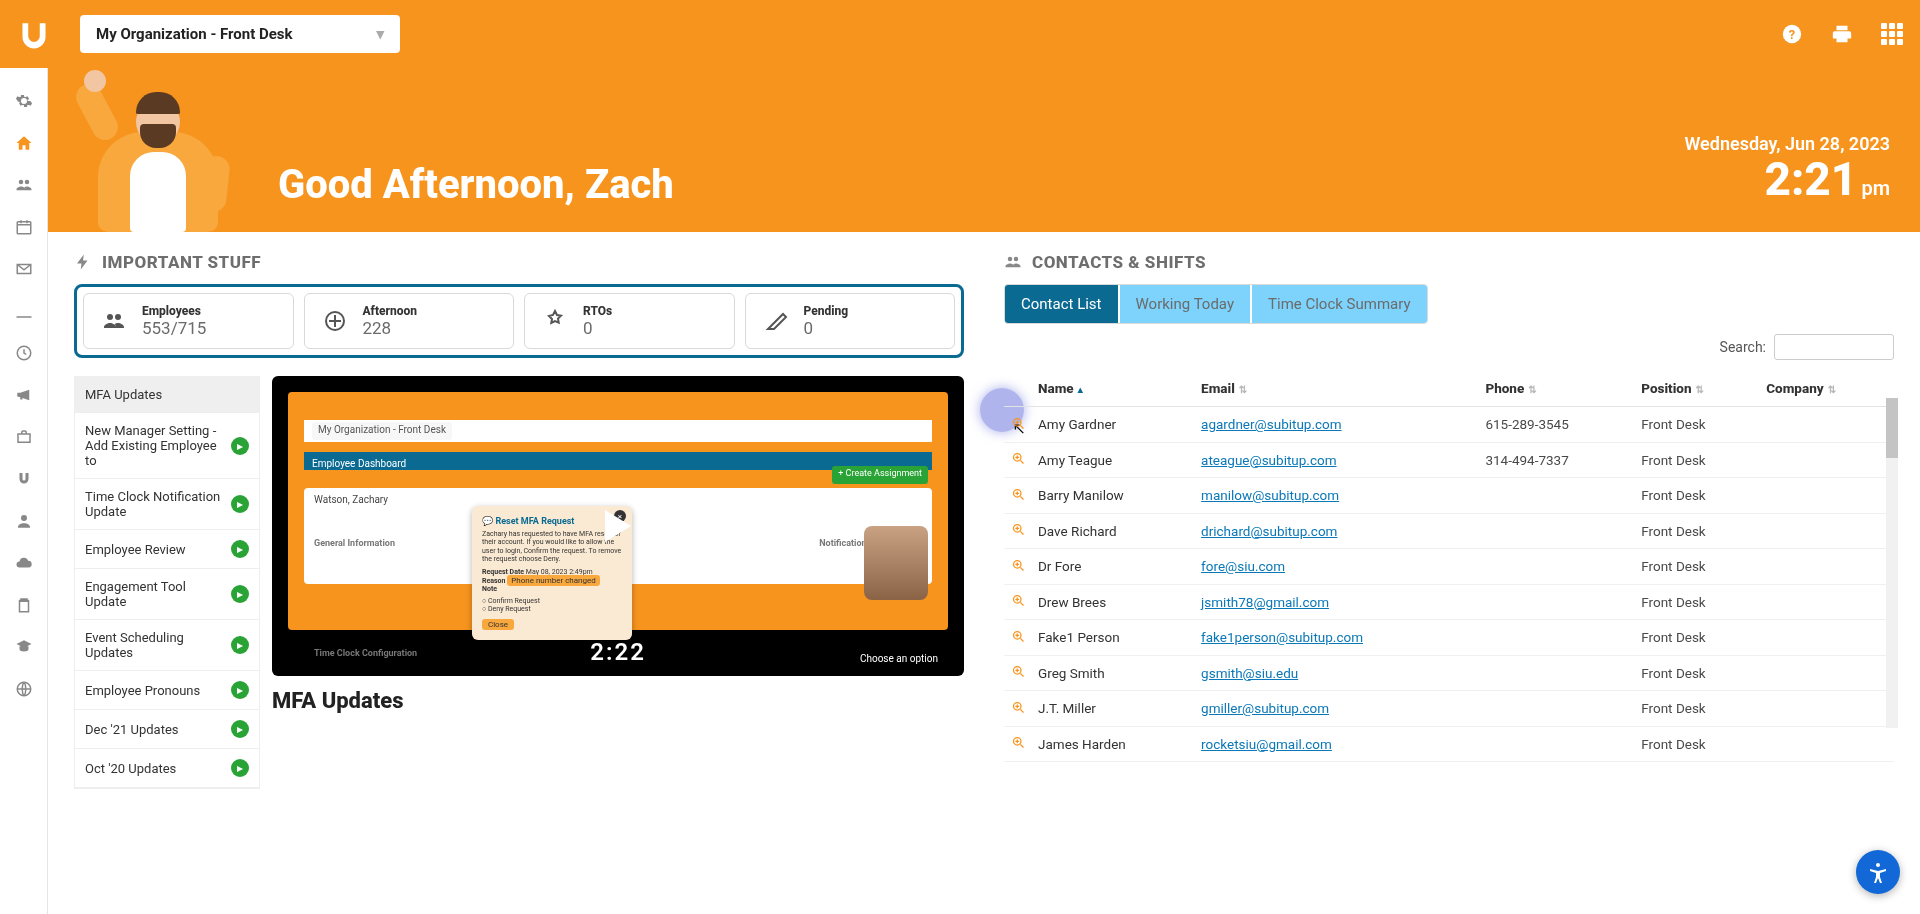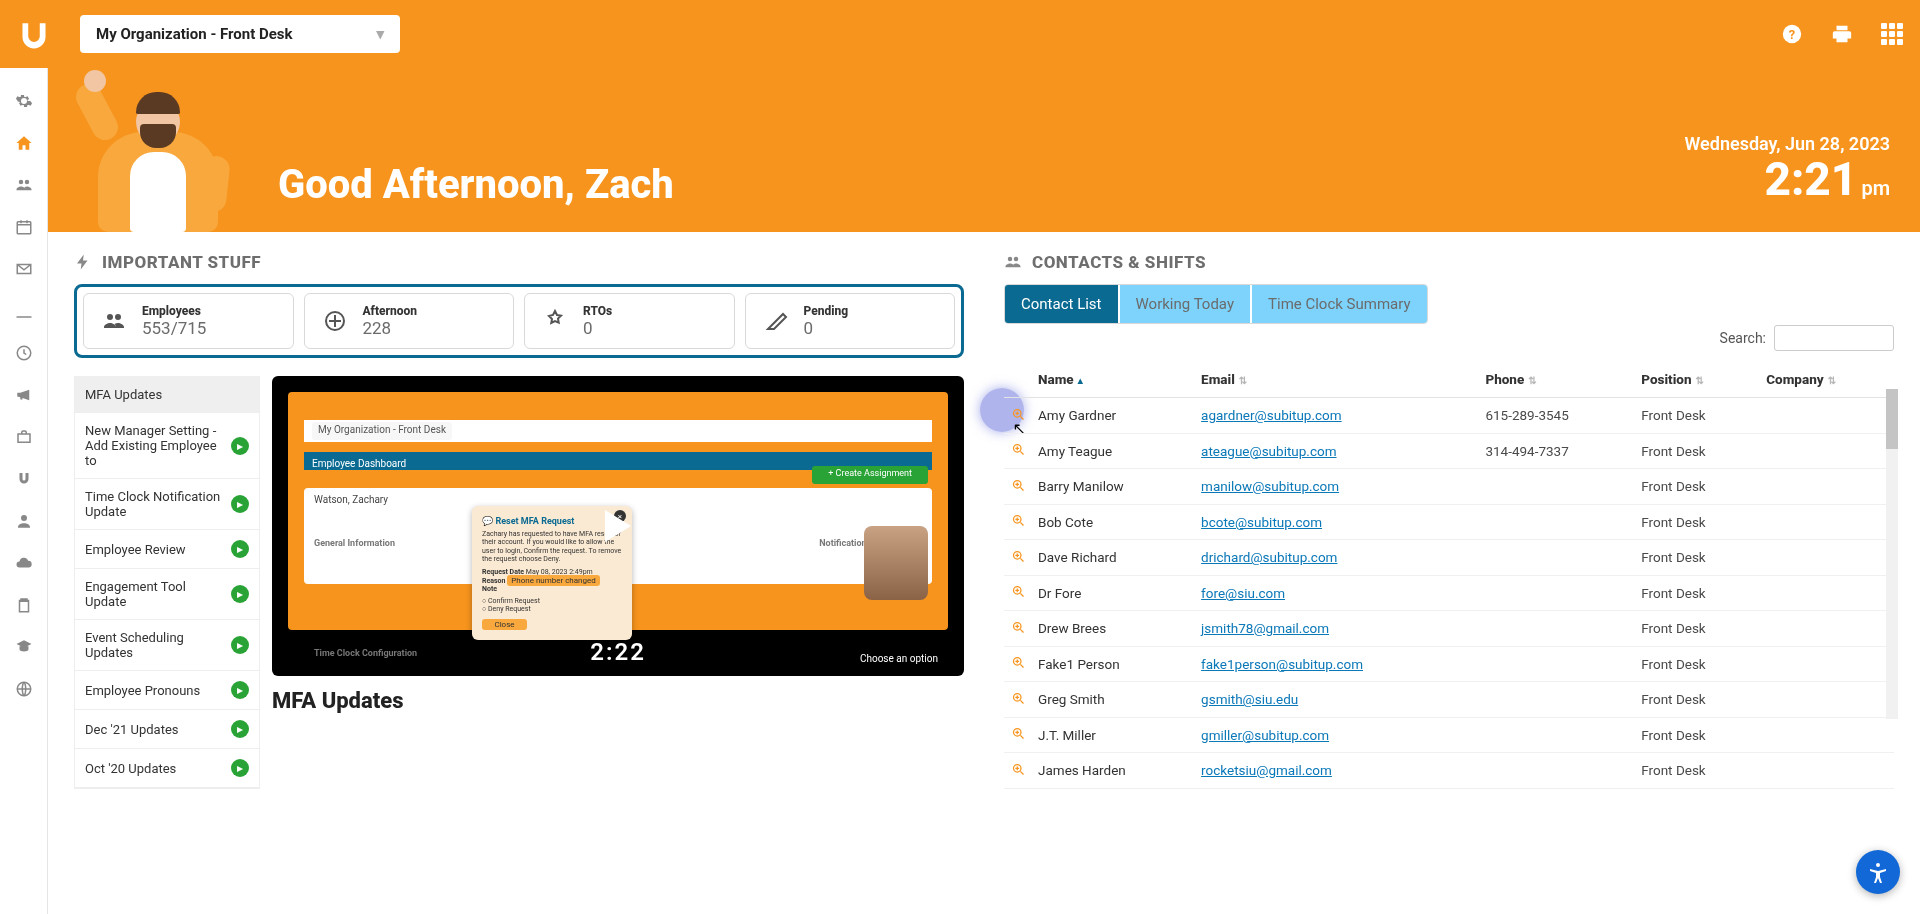--- a/index.html
+++ b/index.html
@@ -63,33 +63,33 @@
 .wn-item.selected { background:#efefef; }
 .wn-item .arrow { width:18px; height:18px; min-width:18px; border-radius:50%; background:#2aa336; color:#fff; display:flex; align-items:center; justify-content:center; font-size:12px; }
 .wn-content { flex:1; }
 .video { background:#000; border-radius:6px; height:300px; position:relative; overflow:hidden; }
 .video .app-screen{position:absolute; top:16px; left:16px; right:16px; bottom:46px; background:#f7941d; border-radius:4px;}
 .video .subbar{position:absolute; top:28px; left:16px; right:16px; height:22px; background:#fff;}
 .video .subpill{position:absolute; top:2px; left:8px; width:140px; height:18px; background:#f7f7f7; border-radius:3px; color:#555; font-size:10px; padding:2px 6px;}
 .video .dash-h{position:absolute; top:60px; left:16px; right:16px; height:18px; background:#0a6a92;}
 .video .dash-h span{color:#fff; font-size:10px; margin-left:8px;}
 .video .card{position:absolute; top:96px; left:16px; right:16px; bottom:46px; background:#fff; border-radius:4px;}
-.video .btn-green{position:absolute; top:-22px; right:4px; height:18px; background:#2aa336; color:#fff; font-size:9px; border-radius:3px; padding:2px 16px;}
+.video .btn-green{position:absolute; top:-22px; right:4px; height:18px; background:#2aa336; color:#fff; font-size:9px; border-radius:3px; padding:2px 6px;}
 .video .modal{position:absolute; top:130px; left:200px; width:160px; background:#fbead3; border-radius:6px; padding:10px; font-size:9px; color:#333; box-shadow:0 2px 6px rgba(0,0,0,.3);}
 .video .modal .mh{color:#0a6a92; font-weight:700; margin-bottom:4px;}
 .video .modal .close-x{position:absolute; top:4px; right:6px; width:12px;height:12px;border-radius:50%;background:#333;color:#fff;font-size:8px;display:flex;align-items:center;justify-content:center;}
 .video .modal .pill{background:#f8a83d;color:#333;border-radius:3px;padding:1px 4px;margin-top:4px;font-size:8px;}
 .video .face{position:absolute; top:150px; right:36px; width:64px; height:74px; border-radius:8px; background:linear-gradient(#c9a284,#8a6245);}
 .video .play{position:absolute; top:50%; left:50%; transform:translate(-50%,-50%); width:0;height:0;border-left:26px solid #fff;border-top:16px solid transparent;border-bottom:16px solid transparent;}
 .video .timer{position:absolute; bottom:10px; left:50%; transform:translateX(-50%); color:#fff; font-size:24px; font-weight:600; letter-spacing:2px;}
 .video .choose{position:absolute; bottom:12px; right:26px; color:#fff; font-size:10px;}
 .wn-title { font-size:22px; font-weight:800; margin-top:12px; color:#222; }
 
 
-.tabs { display:flex; gap:2px; border:1px solid #d9d9d9; width:fit-content; border-radius:4px; overflow:hidden; margin-bottom:1px; }
+.tabs { display:flex; gap:2px; border:1px solid #d9d9d9; width:fit-content; border-radius:4px; overflow:hidden; margin-bottom:10px; }
 .tab { padding:10px 16px; font-size:15px; color:#6b6b6b; cursor:pointer; background:#7dd3fc; }
 .tab.active { background:#0a6a92; color:#fff; }
 .search-row { display:flex; justify-content:flex-end; align-items:center; gap:8px; margin-bottom:10px; }
 .search-row label { font-size:14px; color:#555; }
 .search-row input { border:1px solid #ccc; border-radius:3px; height:26px; width:120px; padding:0 6px; font-size:13px; }
 
 .tablewrap { position:relative; }
 .table { width:100%; border-collapse:collapse; font-size:13.5px; }
 .table th { text-align:left; font-weight:800; color:#333; padding:10px 6px; border-bottom:1px solid #e3e3e3; position:relative; }
 .table th .sort { color:#b7b7b7; font-size:10px; margin-left:4px; }
@@ -364,21 +364,21 @@
               <div class="face"></div>
               <div class="modal">
                 <div class="close-x">×</div>
                 <div class="mh">💬 <span>Reset MFA Request</span></div>
                 <div style="font-size:7px;line-height:1.2">Zachary has requested to have MFA reset for their account. If you would like to allow the user to login, Confirm the request. To remove the request choose Deny.</div>
                 <div style="font-size:7px;margin-top:4px"><b>Request Date</b> <span>May 08, 2023 2:49pm</span></div>
                 <div style="font-size:7px"><b>Reason</b> <span class="pill">Phone number changed</span></div>
                 <div style="font-size:7px"><b>Note</b></div>
                 <div style="font-size:7px;margin-top:4px">○ <span>Confirm Request</span></div>
                 <div style="font-size:7px">○ <span>Deny Request</span></div>
-                <div class="pill" style="margin-top:6px;width:45px;text-align:center">Close</div>
+                <div class="pill" style="margin-top:6px;width:32px;text-align:center">Close</div>
               </div>
               <div class="play"></div>
               <div class="timer">2:22</div>
               <div class="choose">Choose an option</div>
             </div>
             <div class="wn-title">MFA Updates</div>
           </div>
         </div>
       </div>
 
@@ -454,34 +454,20 @@
     <td></td>
                 </tr>
                 <tr>
                   <td class="row-view"><span class="mag">
                       <svg viewBox="0 0 24 24">
                         <circle cx="10" cy="10" r="6"></circle>
                         <path d="M15 15l5 5"></path>
                         <path d="M7 10h6M10 7v6"></path>
                       </svg>
                     </span></td>
-    <td class="name">Bob Cote</td>
-    <td><a href="#">bcote@subitup.com</a></td>
-    <td></td>
-    <td>Front Desk</td>
-    <td></td>
-                </tr>
-                <tr>
-                  <td class="row-view"><span class="mag">
-                      <svg viewBox="0 0 24 24">
-                        <circle cx="10" cy="10" r="6"></circle>
-                        <path d="M15 15l5 5"></path>
-                        <path d="M7 10h6M10 7v6"></path>
-                      </svg>
-                    </span></td>
     <td class="name">Dave Richard</td>
     <td><a href="#">drichard@subitup.com</a></td>
     <td></td>
     <td>Front Desk</td>
     <td></td>
                 </tr>
                 <tr>
                   <td class="row-view"><span class="mag">
                       <svg viewBox="0 0 24 24">
                         <circle cx="10" cy="10" r="6"></circle>

